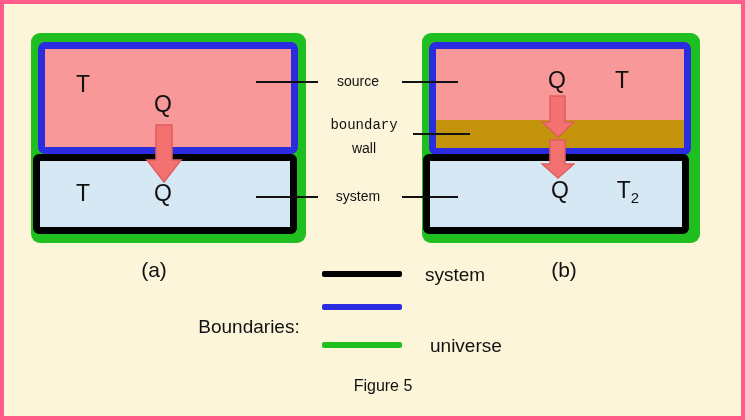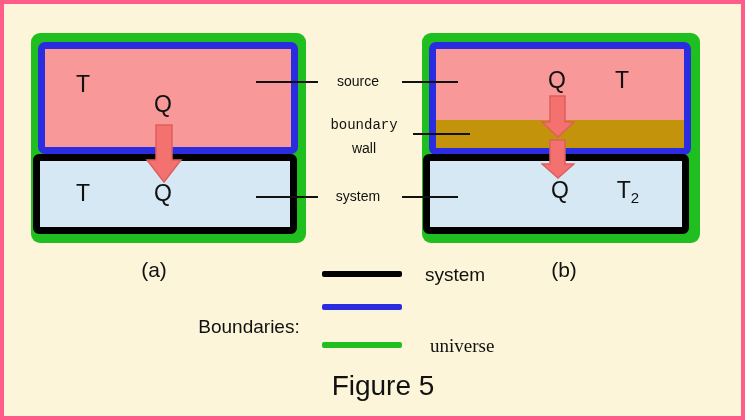--- a/index.html
+++ b/index.html
@@ -61,21 +61,21 @@
   }
   .legend-label{
     font-size:19px;line-height:1;transform:translate(0,-50%);
     white-space:nowrap;z-index:7;
   }
   .legend-title{
     font-size:19px;line-height:1;transform:translate(-50%,-50%);
     white-space:nowrap;z-index:7;
   }
   .fig-caption{
-    font-size:28px;line-height:1;transform:translate(-50%,-50%);
+    font-size:16px;line-height:1;transform:translate(-50%,-50%);
     white-space:nowrap;z-index:7;
   }
 </style>
 </head>
 <body>
 
 <div class="page">
   <div class="frame"></div>
 
   <div class="abs universe" style="left: 31px; top: 33px; width: 275px; height: 210px; background-color: rgb(31, 191, 31);"></div>
@@ -129,16 +129,16 @@
   <span class="abs cap" style="left:564px;top:269px;">(b)</span>
 
   <span class="abs legend-title" style="left:249px;top:306px;margin-top:20px;">Boundaries:</span>
 
   <div class="abs legend-line" style="left: 322px; top: 271px; background-color: rgb(0, 0, 0);"></div>
   <span class="abs legend-label" style="left:425px;top:274px;">system</span>
 
   <div class="abs legend-line" style="left: 322px; top: 304px; background-color: rgb(43, 43, 224);"></div>
 
   <div class="abs legend-line" style="left: 322px; top: 342px; background-color: rgb(31, 191, 31);"></div>
-  <span class="abs legend-label" style="left:430px;top:345px;font-family:Liberation Serif, serif;">universe</span>
+  <span class="abs legend-label" style="left:430px;top:345px;">universe</span>
 
   <span class="abs fig-caption" style="left:383px;top:386px;">Figure 5</span>
 </div>
 
 </body></html>

